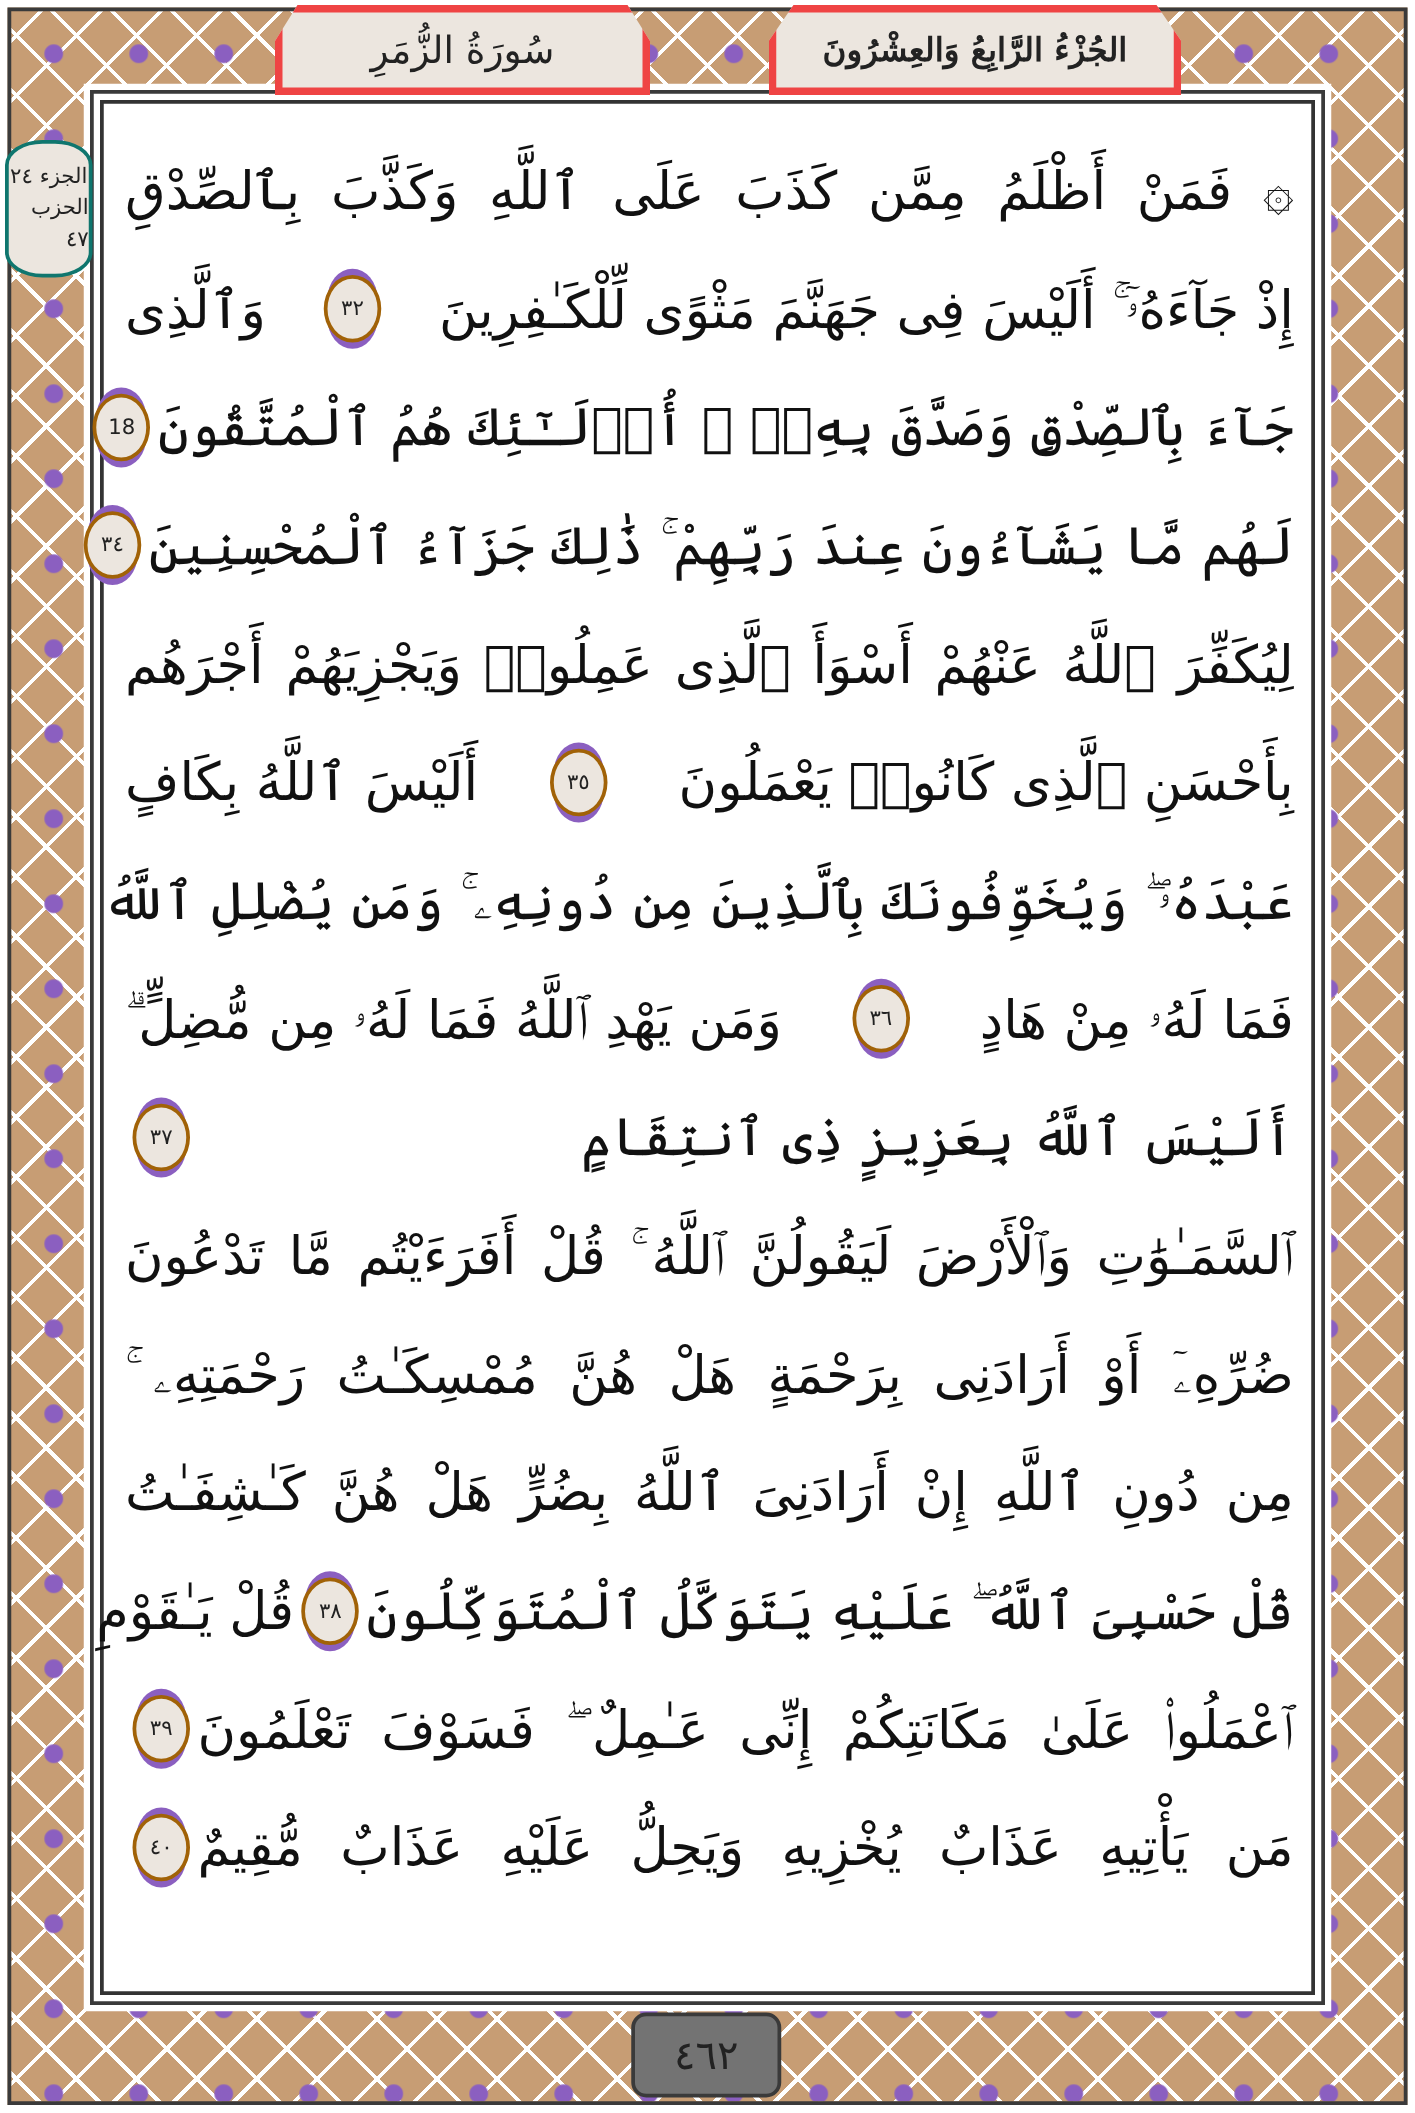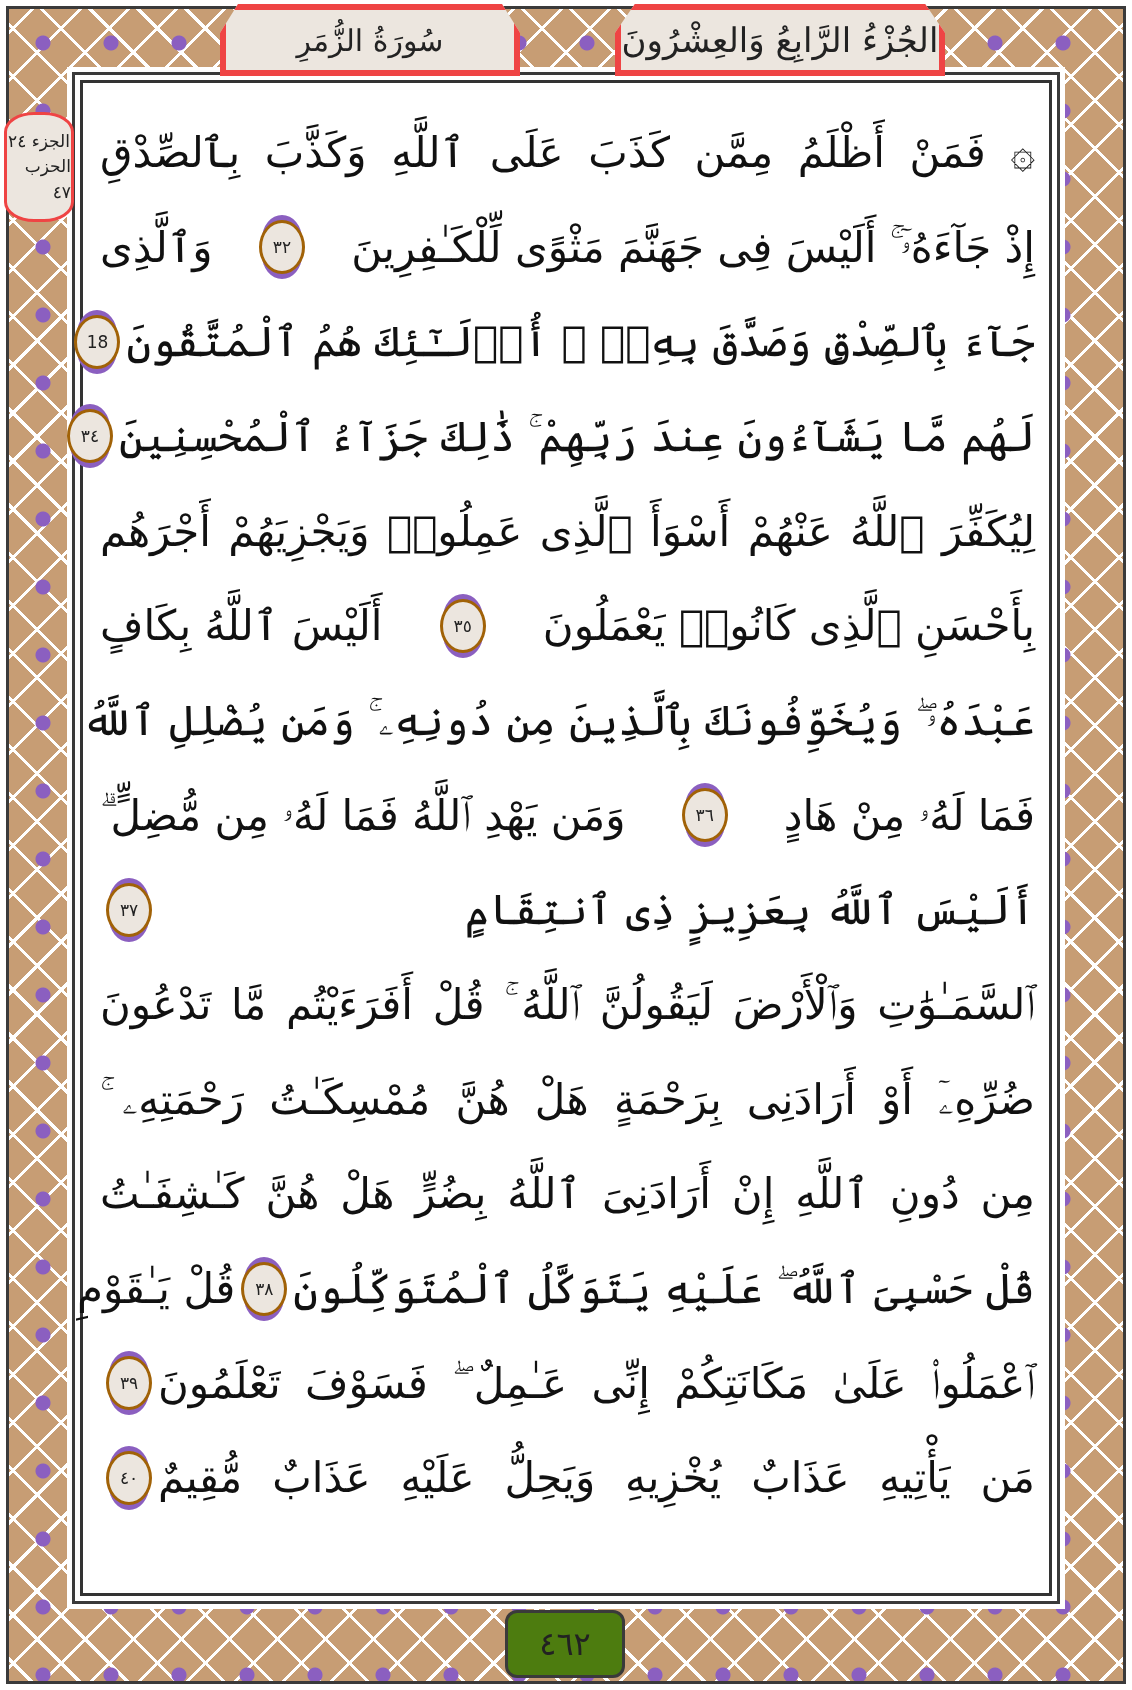--- a/index.html
+++ b/index.html
@@ -40,34 +40,34 @@
     position: absolute; top: 4px; height: 72px;
     background: #ece6df;
     border: 6px solid #ef4444;
     box-sizing: border-box;
     display: flex; align-items: center; justify-content: center;
     font-family: "DejaVu Serif", serif;
     color: #222;
     clip-path: polygon(6% 0, 94% 0, 100% 40%, 100% 100%, 0 100%, 0 40%);
   }
   .cartouche.surah { left: 220px; width: 300px; font-size: 30px; }
-  .cartouche.juz { left: 615px; width: 330px; font-size: 34px; }
+  .cartouche.juz { left: 615px; width: 330px; font-size: 26px; font-weight: bold; }
   
   .side-marker {
     position: absolute; left: 4px; top: 112px; width: 70px; height: 110px;
-    background: #ece6df; border: 3px solid #ef4444; box-sizing: border-box;
+    background: #ece6df; border: 3px solid #0f766e; box-sizing: border-box;
     border-radius: 30px 30px 30px 30px / 20px 20px 20px 20px;
     display: flex; flex-direction: column; align-items: center; justify-content: center;
     font-family: "DejaVu Serif", serif; font-size: 17px; color: #222; line-height: 1.5;
     direction: rtl;
   }
   
   .page-number {
     position: absolute; left: 505px; top: 1610px; width: 120px; height: 68px;
-    background: #4d7c0f; border: 3px solid #3a3a3a; box-sizing: border-box;
+    background: #737373; border: 3px solid #3a3a3a; box-sizing: border-box;
     border-radius: 12px;
     display: flex; align-items: center; justify-content: center;
     font-family: "DejaVu Sans", sans-serif; font-size: 32px; color: #222;
   }
   
   .text-area {
     position: absolute; left: 100px; top: 105px; width: 935px;
     direction: rtl;
   }
   .line {

